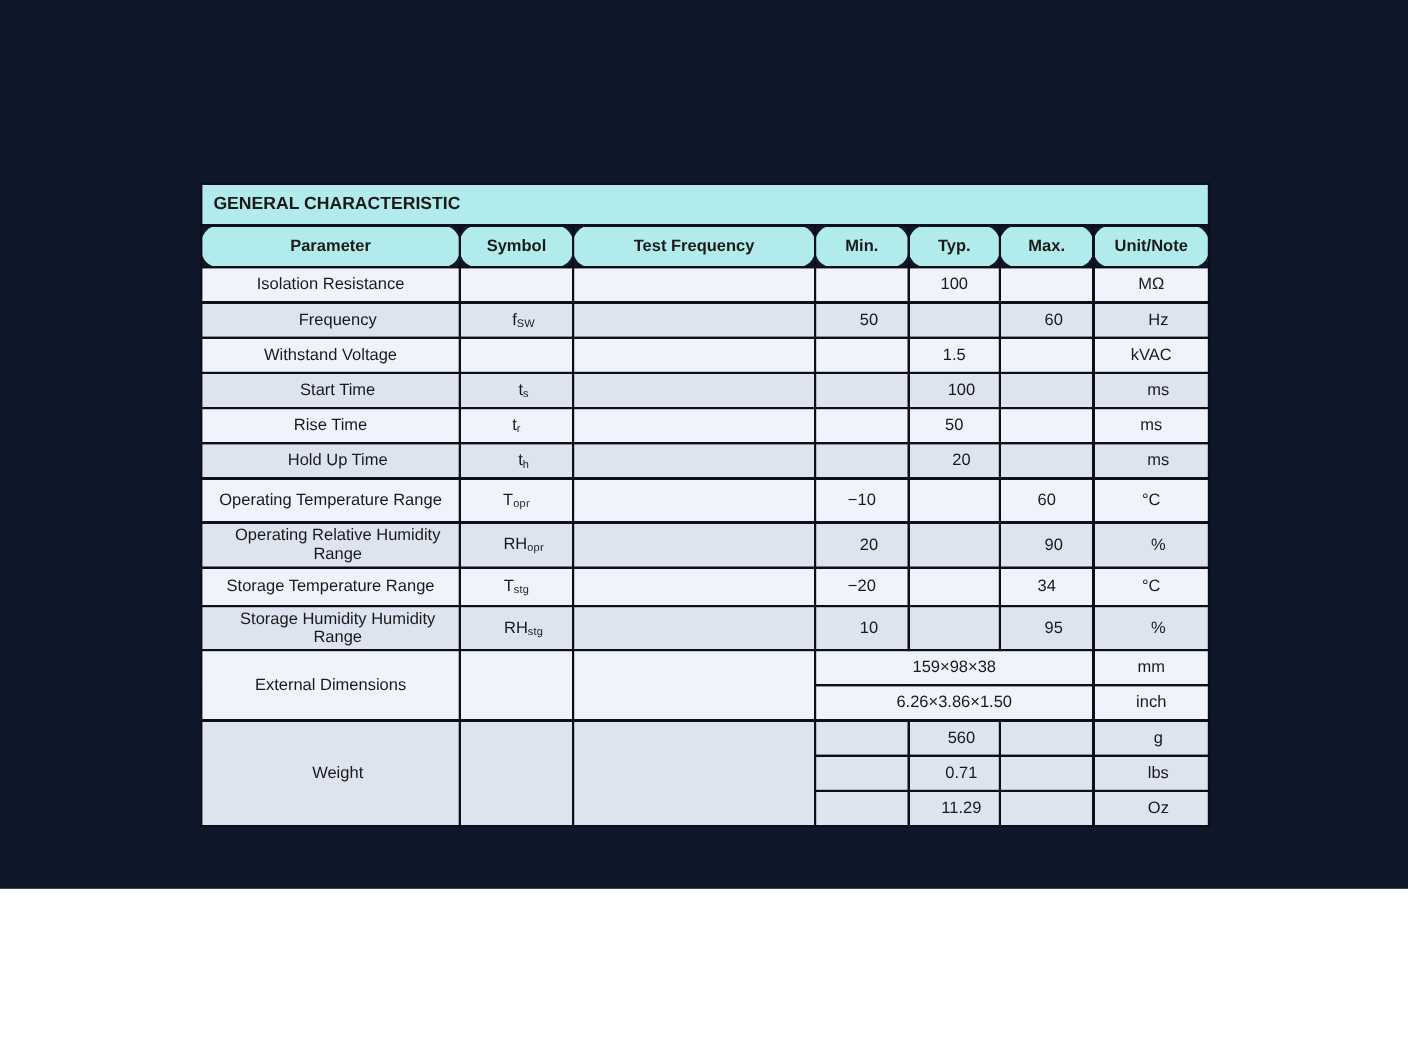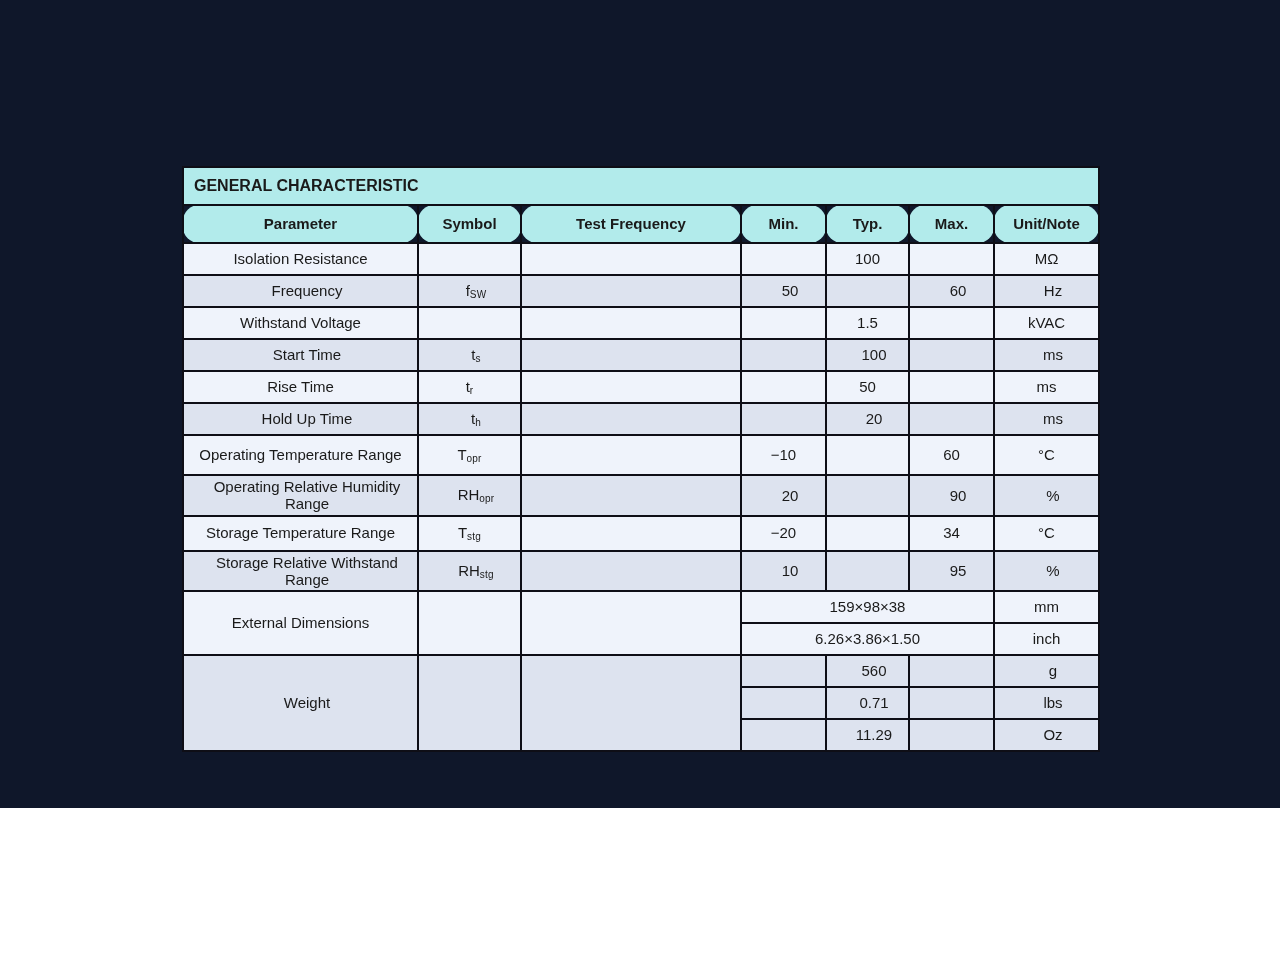--- a/index.html
+++ b/index.html
@@ -177,21 +177,21 @@
       <td>Storage Temperature Range</td>
       <td><span>T</span><span class="sub">stg</span></td>
       <td></td>
       <td>−20</td>
       <td></td>
       <td>34</td>
       <td>°C</td>
     </tr>
 
     <tr class="tall dark">
-      <td>Storage Relative Withstand Range</td>
+      <td>Storage Humidity Humidity Range</td>
       <td><span>RH</span><span class="sub">stg</span></td>
       <td></td>
       <td>10</td>
       <td></td>
       <td>95</td>
       <td>%</td>
     </tr>
 
     <tr class="std light">
       <td rowspan="2">External Dimensions</td>

